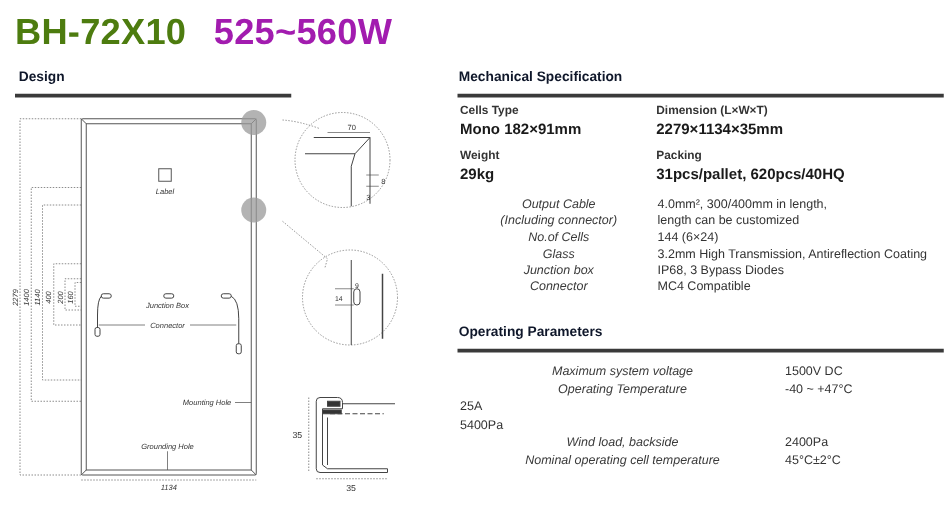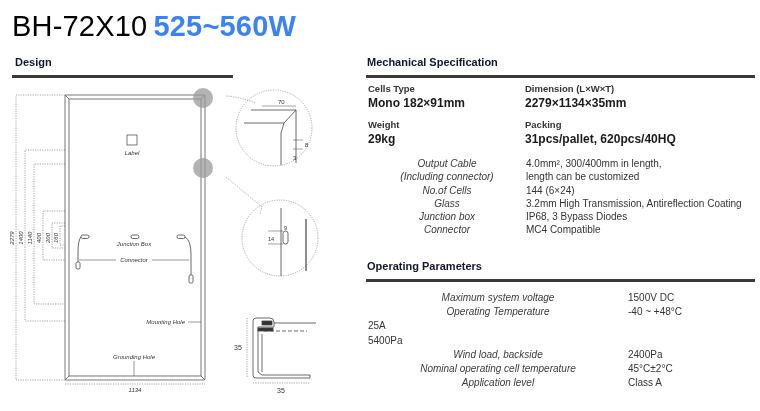--- a/index.html
+++ b/index.html
@@ -1,19 +1,19 @@
 <!DOCTYPE html>
 <html><head>
 <meta charset="utf-8">
 <style>
   html, body { margin:0; padding:0; background:#ffffff; }
   body { width:760px; height:411px; position:relative; overflow:hidden; font-family:"Liberation Sans", sans-serif; color:#1a1a1a; }
   .title { position:absolute; left:12px; top:9px; font-size:29px; line-height:34px; letter-spacing:0.2px; white-space:nowrap; }
-  .title .model { font-weight:400; color:#000000; }
-  .title .power { font-weight:700; color:#3b82f6; margin-left:6px; }
+  .title .model { font-weight:700; color:#4d7c0f; }
+  .title .power { font-weight:700; color:#a21caf; margin-left:22px; }
   .section-head { position:absolute; font-size:11px; font-weight:700; color:#0f172a; white-space:nowrap; }
   .rule { position:absolute; height:3px; background:#3a3a3a; }
   .spec-label { position:absolute; font-size:9.5px; font-weight:700; color:#333; white-space:nowrap; }
   .spec-value { position:absolute; font-size:12px; font-weight:700; color:#1a1a1a; white-space:nowrap; }
   .rows { position:absolute; font-size:10px; line-height:13.3px; color:#333;text-align:center; }
   .rows .row { display:flex; white-space:nowrap; }
   .rows .k { font-style:italic; color:#3a3a3a; }
   .drawing { position:absolute; left:0; top:80px; width:360px; height:331px; }
   .drawing text { font-family:"Liberation Sans", sans-serif; }
 </style>
@@ -180,33 +180,29 @@
 <div class="section-head" style="left:367px; top:260px;">Operating Parameters</div>
 <div class="rule" style="left:366px; top:279px; width:389px;"></div>
 
 <div class="rows" style="left:368px; top:291px; width:390px; line-height:14.2px;">
   <div class="row">
       <span class="k" style="width:260px;">Maximum system voltage</span>
       <span>1500V DC</span>
     </div>
   <div class="row">
       <span class="k" style="width:260px;">Operating Temperature</span>
-      <span>-40 ~ +48°C</span>
+      <span>-40 ~ +47°C</span>
     </div>
   <div class="row">
       <span>25A</span>
     </div>
   <div class="row">
       <span>5400Pa</span>
     </div>
   <div class="row">
       <span class="k" style="width:260px;">Wind load, backside</span>
       <span>2400Pa</span>
     </div>
   <div class="row">
       <span class="k" style="width:260px;">Nominal operating cell temperature</span>
       <span>45°C±2°C</span>
     </div>
-  <div class="row">
-      <span class="k" style="width:260px;">Application level</span>
-      <span>Class A</span>
-    </div>
 </div>
 
 </body></html>

